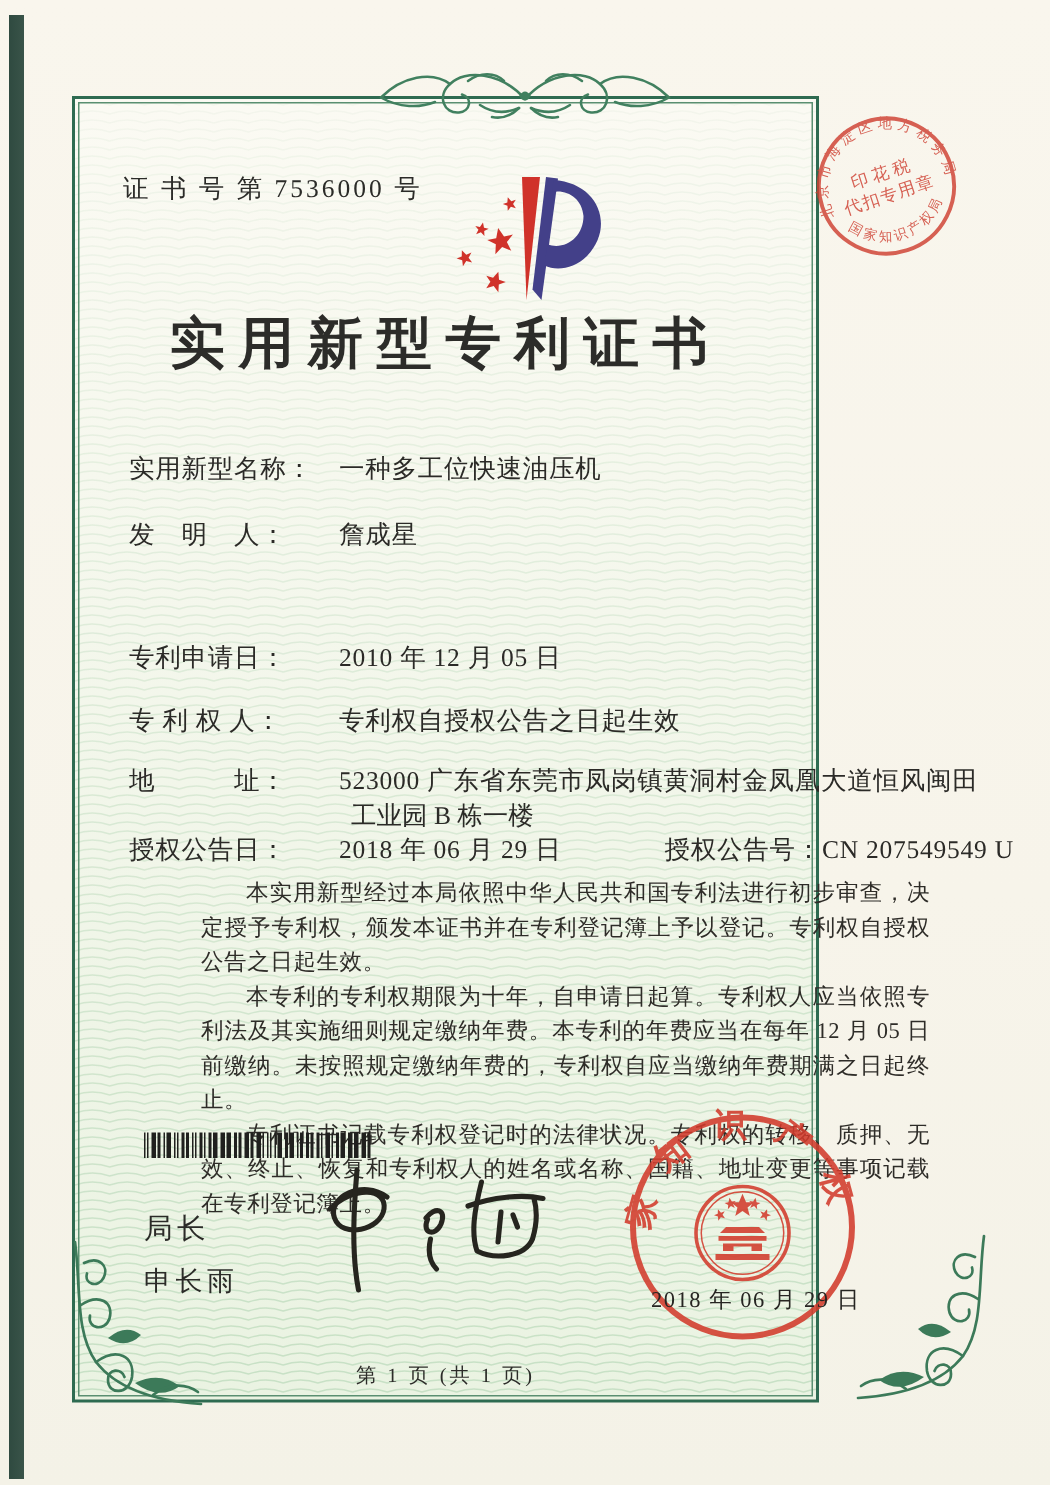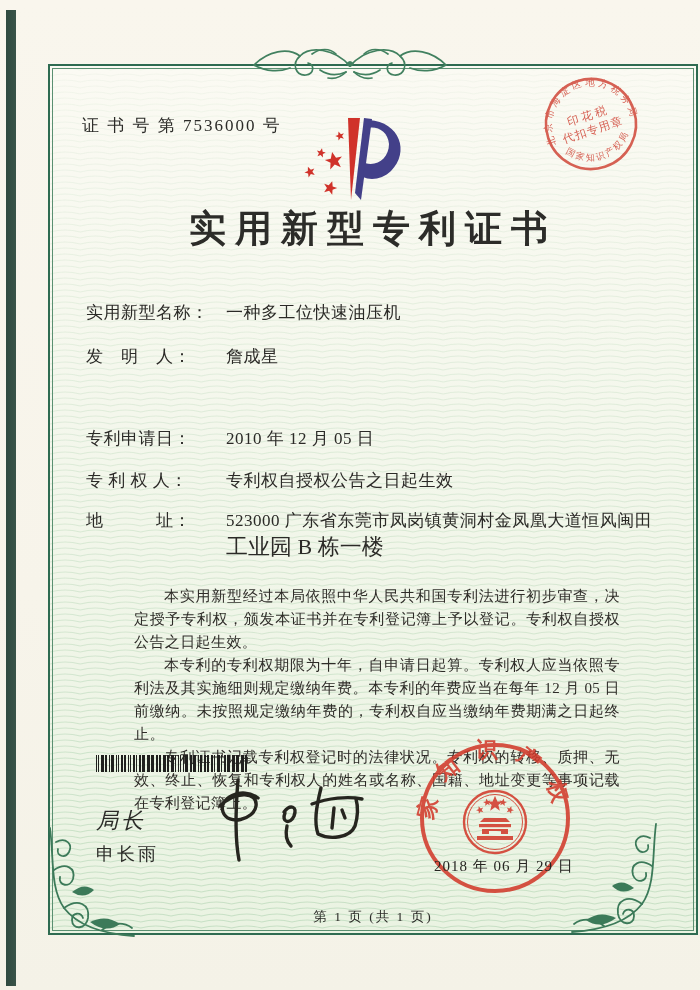--- a/index.html
+++ b/index.html
@@ -13,21 +13,21 @@
   .page {
     position:absolute; inset:0;
     background:linear-gradient(180deg,#f9f6ed 0%, #f7f4ea 60%, #f4f2e7 100%);
   }
   .spine {
     position:absolute; left:6px; top:10px; width:10px; height:976px;
     background:linear-gradient(90deg,#2f4a40,#43605310 130%);
     background-color:#3c564b;
   }
   .frame {
-    position:absolute; left:48px; top:64px; width:650px; height:871px;
+    position:absolute; left:48px; top:64px; width:498px; height:871px;
     border:2px solid #2e6b51;
     background:linear-gradient(180deg,#fbfaf3 0%, #f4f7ec 40%, #eaf3e2 100%);
   }
   .frame-inner {
     position:absolute; inset:2px; border:1px solid #5a8f71; pointer-events:none;
   }
   .waves { position:absolute; inset:0; width:100%; height:100%; }
   .content { position:absolute; inset:0; }
 
   .cert-no {
@@ -35,33 +35,33 @@
     font-size:17px; letter-spacing:2px; color:#2b2b28;
   }
   .logo { position:absolute; left:240px; top:44px; }
   .title {
     position:absolute; left:0; top:138px; width:100%;
     text-align:center; font-size:37px; font-weight:600;
     letter-spacing:9px; color:#2c2c29;
   }
   .field-row { position:absolute; left:36px; font-size:17px; color:#2b2a27; letter-spacing:0.5px; white-space:nowrap; }
   .field-label { display:inline-block; width:140px; }
-  .addr2 { position:absolute; left:176px; font-size:22px; color:#2b2a27; }
+  .addr2 { position:absolute; left:184px; font-size:17px; color:#2b2a27; }
   .grant-right { position:absolute; left:357px; top:0; }
   .paras {
     position:absolute; left:36px; top:519px; width:534px;
     font-size:15px; line-height:23px; color:#2e2c28; text-align:justify;
   }
   .paras p { text-indent:2em; letter-spacing:0.4px;margin-left:48px; }
   .barcode {
     position:absolute; left:46px; top:689px; width:184px; height:17px;
     display:flex; align-items:stretch;
   }
   .barcode span { background:#20201e; display:inline-block; }
-  .director-title { position:absolute; left:46px; top:740px; font-size:22px; color:#2b2b28; letter-spacing:3px; font-family:"Liberation Sans",sans-serif;font-style:italic;}
+  .director-title { position:absolute; left:46px; top:740px; font-size:19px; color:#2b2b28; letter-spacing:3px; font-family:"Liberation Sans",sans-serif;}
   .director-name  { position:absolute; left:46px; top:776px; font-size:18px; color:#2b2b28; letter-spacing:3px; font-family:Liberation Mono, monospace;}
   .signature { position:absolute; left:140px; top:706px; }
   .seal { position:absolute; left:357px; top:664px; }
   .seal-date {
     position:absolute; left:384px; top:791px; font-size:15px;
     color:#262522; letter-spacing:1px; z-index:5; white-space:nowrap;
   }
   .footer {
     position:absolute; left:0; top:842px; width:100%;
     text-align:center; font-size:13.5px; color:#2c2c29; letter-spacing:2px;
@@ -316,20 +316,26 @@
         <span class="field-label">专利申请日：</span><span>2010 年 12 月 05 日</span>
       </div>
       <div class="field-row" style="top:403px">
         <span class="field-label">专 利 权 人：</span><span>专利权自授权公告之日起生效</span>
       </div>
       <div class="field-row" style="top:443px">
         <span class="field-label">地　　　址：</span><span>523000 广东省东莞市凤岗镇黄洞村金凤凰大道恒风闽田</span>
       </div>
       <div class="addr2" style="top:466px">工业园 B 栋一楼</div>
 
+      <div class="field-row" style="top:489px">
+        <span class="field-label">授权公告日：</span><span>2018 年 06 月 29 日</span>
+        <span class="grant-right">
+          <span>授权公告号：</span><span>CN 207549549 U</span>
+        </span>
+      </div>
 
       <div class="paras">
         <p>本实用新型经过本局依照中华人民共和国专利法进行初步审查，决定授予专利权，颁发本证书并在专利登记簿上予以登记。专利权自授权公告之日起生效。</p>
         <p>本专利的专利权期限为十年，自申请日起算。专利权人应当依照专利法及其实施细则规定缴纳年费。本专利的年费应当在每年 12 月 05 日前缴纳。未按照规定缴纳年费的，专利权自应当缴纳年费期满之日起终止。</p>
         <p>专利证书记载专利权登记时的法律状况。专利权的转移、质押、无效、终止、恢复和专利权人的姓名或名称、国籍、地址变更等事项记载在专利登记簿上。</p>
       </div>
 
       <div class="barcode" id="barcode">
           <span style="width: 1px; margin-right: 1px;"></span>
           <span style="width: 1px; margin-right: 2px;"></span>

